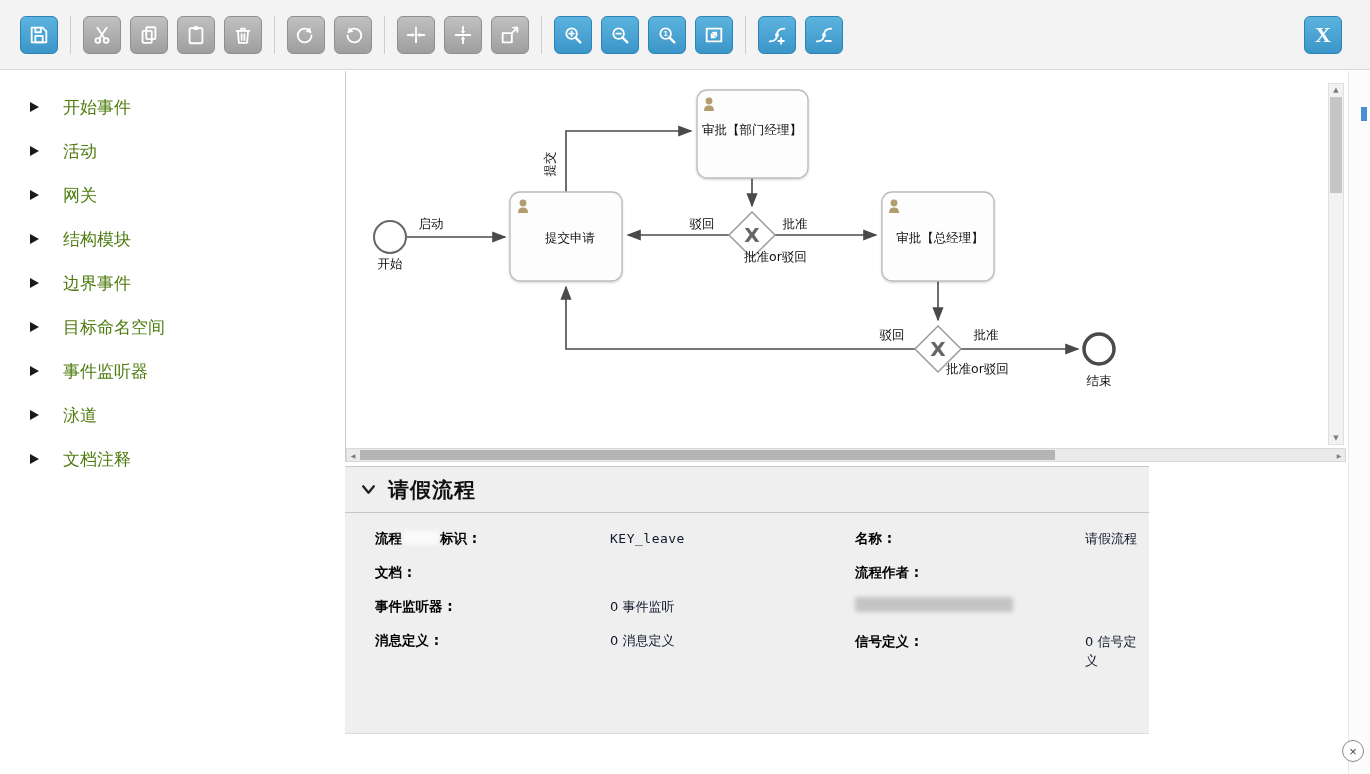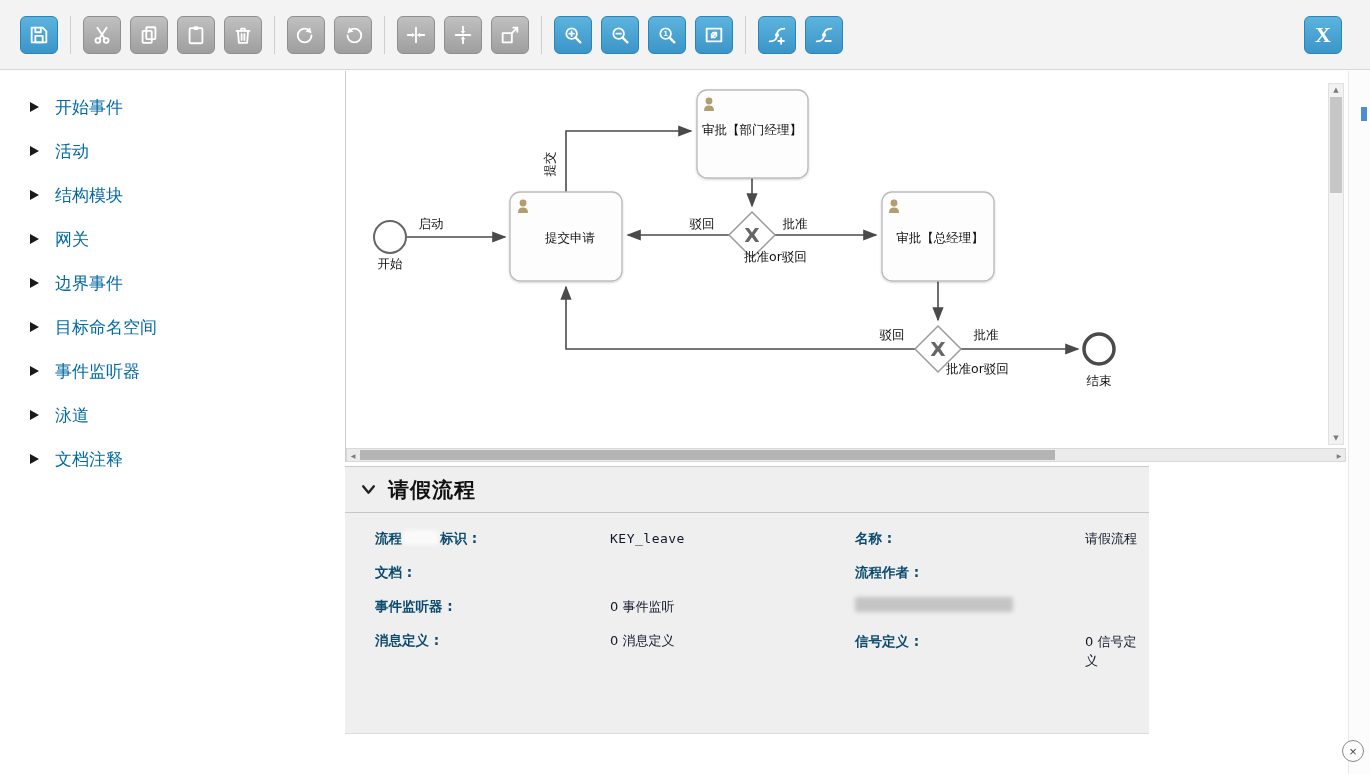--- a/index.html
+++ b/index.html
@@ -14,21 +14,21 @@
   .tbtn{width:38px;height:38px;border-radius:6px;display:flex;align-items:center;justify-content:center;
     border:1px solid transparent;cursor:pointer;padding:0}
   .tbtn.blue{background:linear-gradient(#5cb3de,#3b95c8);border-color:#2b84b6}
   .tbtn.gray{background:linear-gradient(#c0c0c0,#9e9e9e);border-color:#8f8f8f}
   .tbtn svg{width:22px;height:22px;stroke:#fff;stroke-width:2;fill:none;stroke-linecap:round;stroke-linejoin:round}
   .tbtn-x{margin-left:auto;margin-right:28px;color:#fff;font-family:"Liberation Serif","DejaVu Serif",serif;
     font-size:22px;font-weight:bold;line-height:1}
 
   
   .palette{position:absolute;left:0;top:71px;width:345px;bottom:0;background:#fff;padding:14px 0 0 30px}
-  .palette-item{display:flex;align-items:center;gap:16px;height:44px;font-size:17px;color:#0369a1;cursor:pointer}
+  .palette-item{display:flex;align-items:center;gap:24px;height:44px;font-size:17px;color:#4d7c0f;cursor:pointer}
   .chev{width:0;height:0;border-left:9px solid #1a1a1a;border-top:5px solid transparent;border-bottom:5px solid transparent;flex:0 0 auto}
 
   
   .canvas{position:absolute;left:345px;top:71px;width:1000px;height:391px;background:#fff;border-left:1px solid #ccc}
   .diagram{position:absolute;left:0;top:0}
   .flow{stroke:#4a4a4a;stroke-width:1.6;fill:none}
   .task{fill:#fdfdfd;stroke:#bcbcbc;stroke-width:1.4}
   .event-start{fill:#fff;stroke:#666;stroke-width:2}
   .event-end{fill:#fff;stroke:#4a4a4a;stroke-width:3.5}
   .gw{fill:#fff;stroke:#9b9b9b;stroke-width:1.5}
@@ -46,21 +46,21 @@
   .harrow.left{left:0}.harrow.right{right:0}
   .hthumb{position:absolute;left:13px;top:1px;bottom:1px;width:695px;background:#b4b4b4;cursor:pointer}
 
   
   .props{position:absolute;left:345px;top:466px;width:804px;height:268px;background:#efefef;
     border-top:1px solid #c9c9c9;border-bottom:1px solid #ddd}
   .props-header{height:46px;display:flex;align-items:center;gap:12px;padding-left:16px;border-bottom:1px solid #c6c6c6}
   .props-title{font-size:21px;font-weight:bold;color:#111;letter-spacing:1px}
   .props-body{padding:16px 0 0 30px;display:grid;grid-template-columns:480px 1fr}
   .prow{display:flex;margin-bottom:15px;line-height:19px}
-  .plabel{width:235px;flex:0 0 auto;font-weight:bold;font-size:13.5px;color:#0c4a6e;padding-right:6px}
+  .plabel{width:235px;flex:0 0 auto;font-weight:bold;font-size:13.5px;color:#000000;padding-right:6px}
   .pcol-right .plabel{width:230px}
   .pvalue{font-size:13px;color:#0f172a}
   .mono{font-family:"DejaVu Sans Mono","Liberation Mono",monospace;letter-spacing:.5px}
   .redact-light{display:inline-block;width:36px;height:15px;background:#fafafa;filter:blur(2px);
     vertical-align:-2px;margin:0 1px;border-radius:2px}
   .redact-dark{display:inline-block;width:158px;height:15px;background:#c4c4c4;filter:blur(2px);border-radius:2px}
 
   
   .edge-strip{position:absolute;right:0;top:71px;bottom:0;width:22px;background:#fcfcfc;border-left:1px solid #e8e8e8}
   .edge-mark{position:absolute;right:3px;top:36px;width:6px;height:14px;background:#4a8fd4}
@@ -206,25 +206,25 @@
   <div class="palette-item">
     <span class="chev"></span>
     <span>开始事件</span>
   </div>
   <div class="palette-item">
     <span class="chev"></span>
     <span>活动</span>
   </div>
   <div class="palette-item">
     <span class="chev"></span>
+    <span>网关</span>
+  </div>
+  <div class="palette-item">
+    <span class="chev"></span>
     <span>结构模块</span>
-  </div>
-  <div class="palette-item">
-    <span class="chev"></span>
-    <span>网关</span>
   </div>
   <div class="palette-item">
     <span class="chev"></span>
     <span>边界事件</span>
   </div>
   <div class="palette-item">
     <span class="chev"></span>
     <span>目标命名空间</span>
   </div>
   <div class="palette-item">

